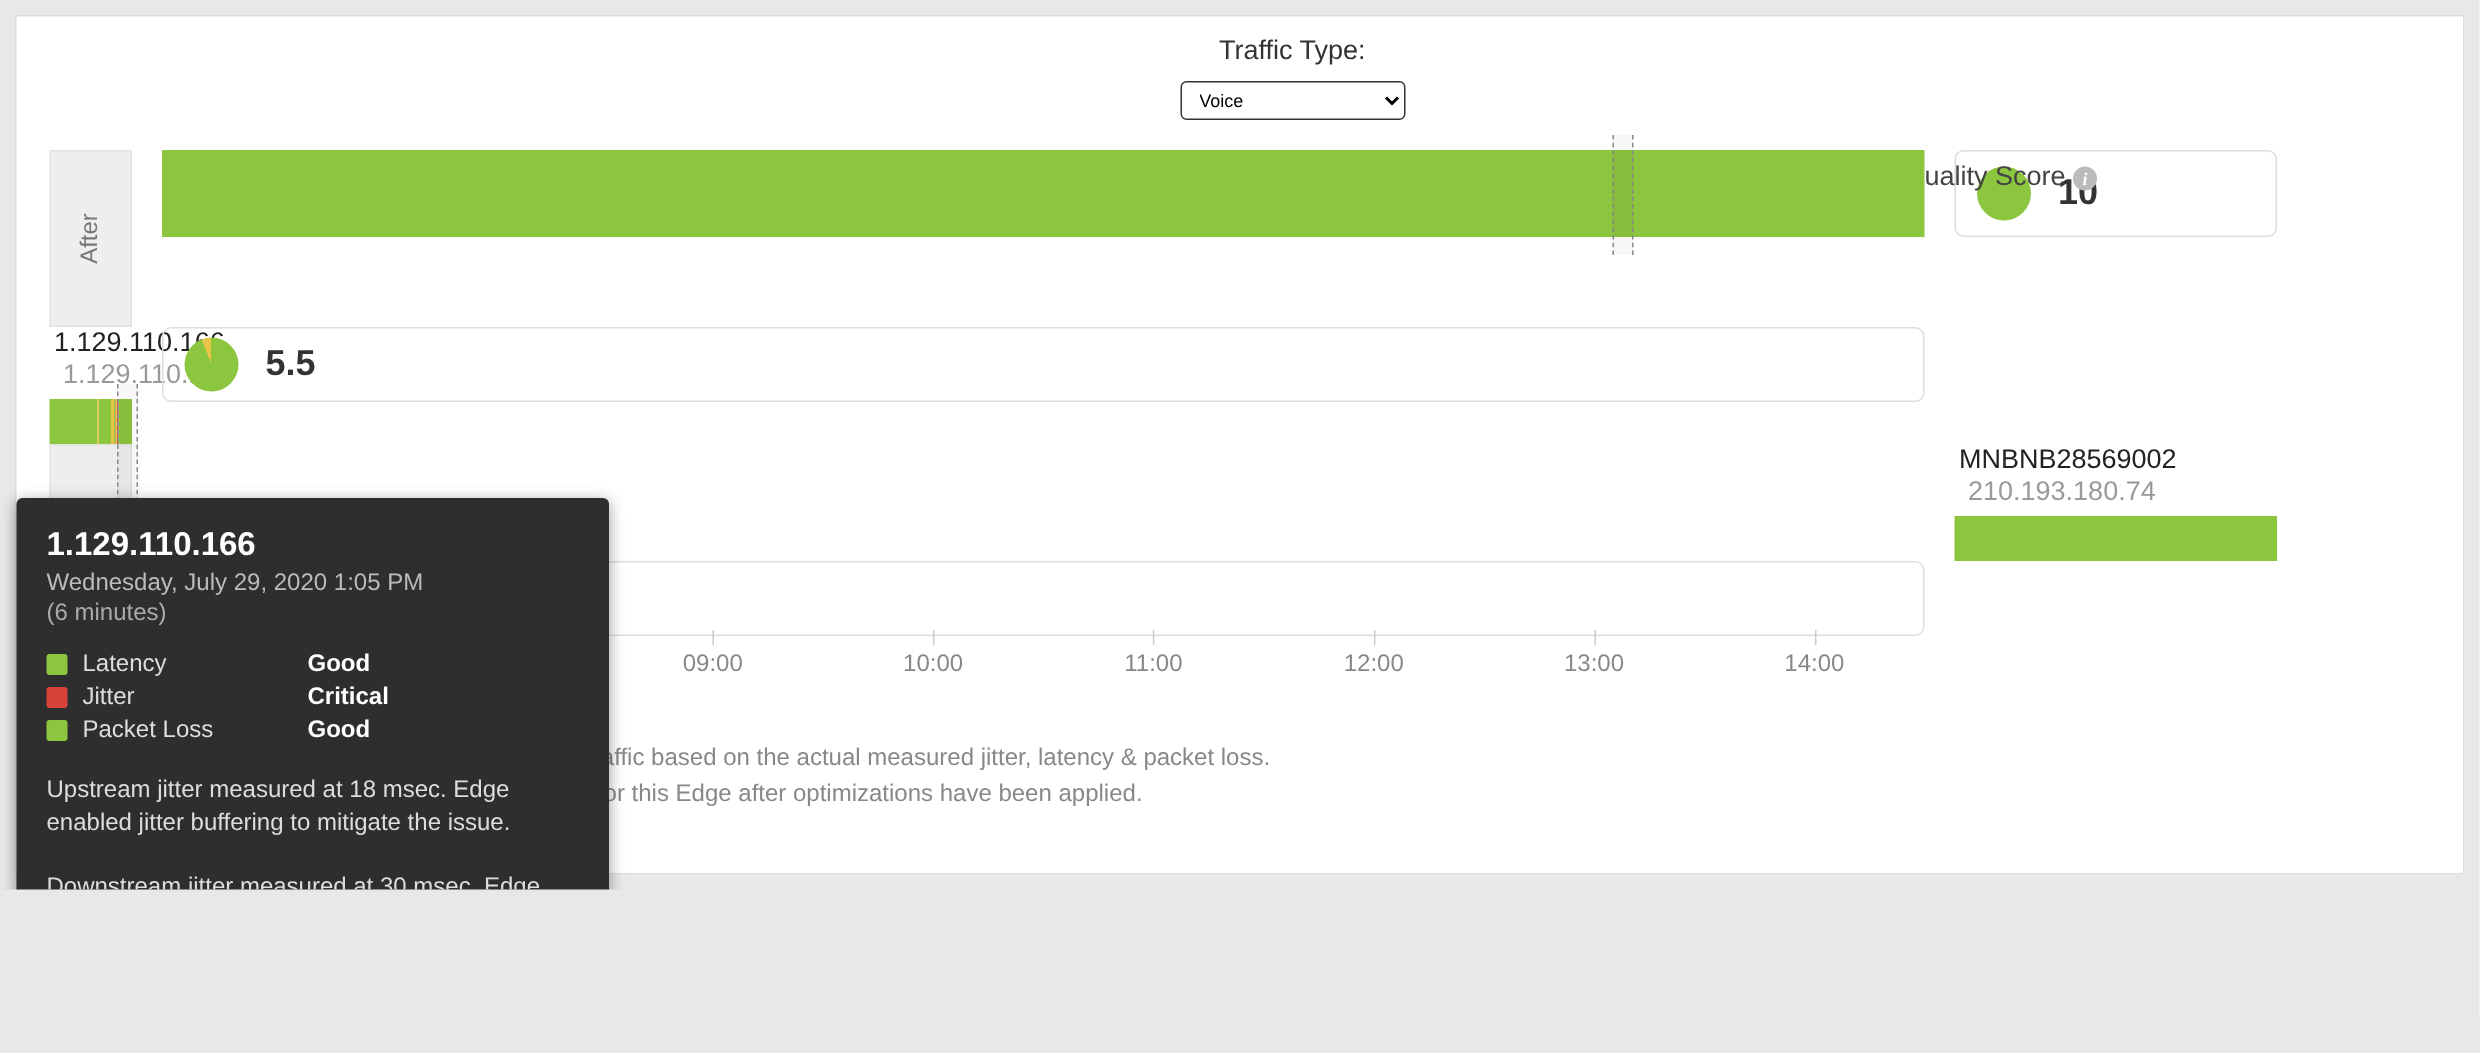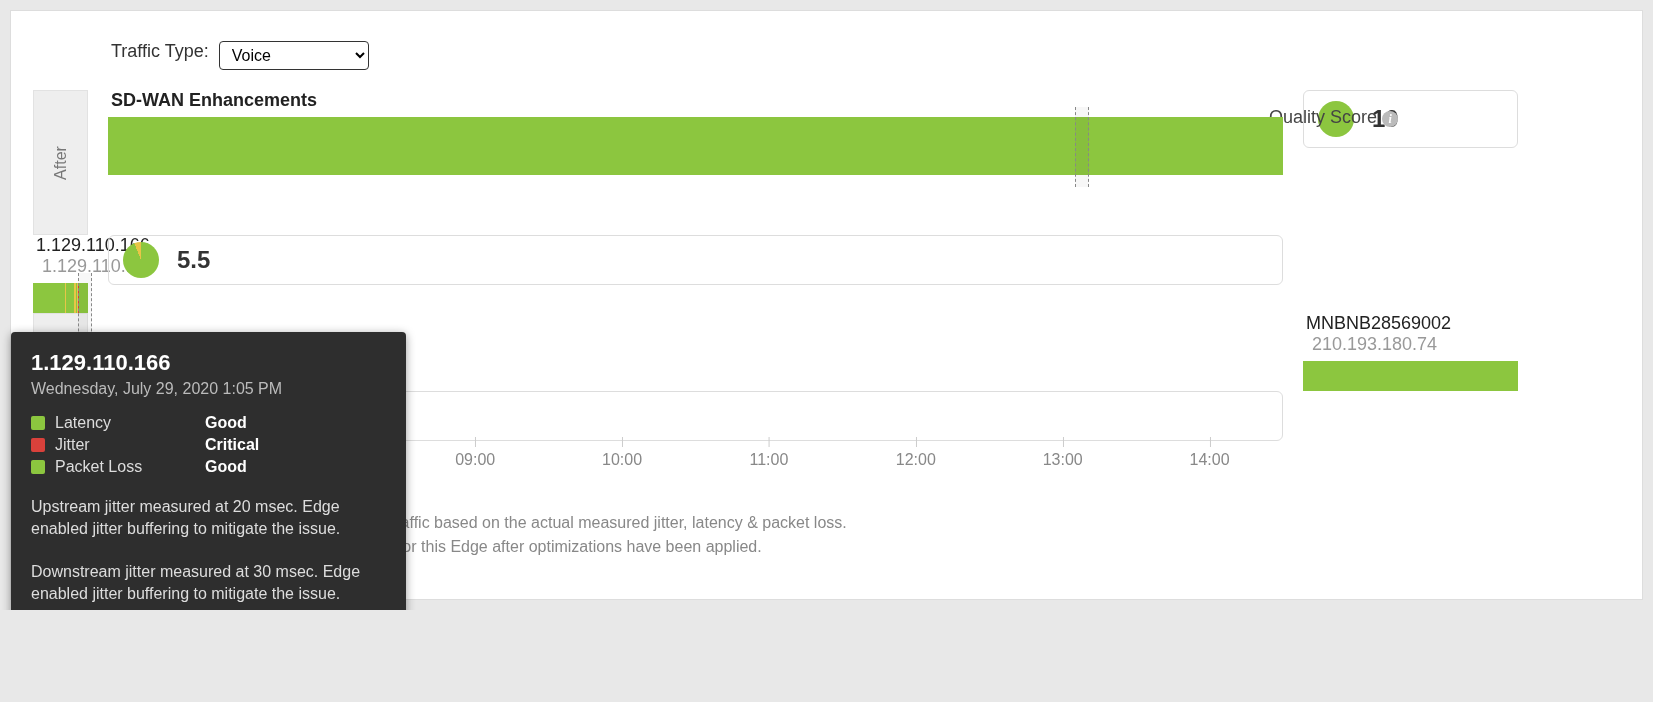--- a/index.html
+++ b/index.html
@@ -12,26 +12,28 @@
   }
   .card {
     margin: 10px;
     background: #fff;
     border: 1px solid #ddd;
     padding: 0 0 40px 0;
     position: relative;
   }
   .top-row {
     display: flex;
+    align-items: center;
     gap: 10px;
-    padding: 30px 30px 20px 100px;
+    padding: 12px 30px 20px 100px;
+    flex-direction: column;
   }
   .top-row label { font-size: 18px; color: #333; }
   .top-row select {
-    font-size: 16px;
+    font-size: 12px;
     padding: 4px 8px;
     width: 150px;
     border: 1px solid #333;
     border-radius: 4px;
     background: #fff;
   }
   .qs-header {
     position: absolute;
     top: 96px;
     left: 1258px;
@@ -195,21 +197,20 @@
     <span class="info">i</span>
   </div>
 
   <div class="grid">
 
     <div class="side-label" style="grid-row: 1 / 3;">
       <span>After</span>
     </div>
 
     <div class="lane">
-      <div class="lane-title bold">SD-WAN Enhancements</div>
       <div class="bar-wrap" id="bar-after">
           <div class="bar">
             <div class="seg good" style="width: 100%;"></div>
           </div>
         <div class="marker r1" id="marker-after" style="left: 82.2917%;"></div>
       </div>
     </div>
 
     <div class="score">
       <div class="pie" id="pie-after" style="background: conic-gradient(rgb(140, 198, 63) 0deg, rgb(140, 198, 63) 360deg, rgb(232, 197, 71) 360deg, rgb(232, 197, 71) 360deg);"></div>
@@ -289,34 +290,35 @@
       <div><b>Before:</b> <span>Displays the Link readiness for traffic based on the actual measured jitter, latency &amp; packet loss.</span></div>
       <div><b>After:</b> <span>Displays the quality of experience for this Edge after optimizations have been applied.</span></div>
     </div>
     <div></div>
 
   </div>
 
   <div class="tooltip" id="tooltip" style="left: 0px; top: 321px;">
     <div class="tt-title">1.129.110.166</div>
     <div class="tt-sub">Wednesday, July 29, 2020 1:05 PM</div>
+    <div class="tt-sub2">(6 minutes)</div>
     <div class="metrics" id="tt-metrics">
         <div class="mrow">
           <div class="swatch good"></div>
           <div class="mname">Latency</div>
           <div class="mval">Good</div>
         </div>
         <div class="mrow">
           <div class="swatch crit"></div>
           <div class="mname">Jitter</div>
           <div class="mval">Critical</div>
         </div>
         <div class="mrow">
           <div class="swatch good"></div>
           <div class="mname">Packet Loss</div>
           <div class="mval">Good</div>
         </div>
       </div>
-    <div class="msg">Upstream jitter measured at 20 msec. Edge enabled jitter buffering to mitigate the issue.</div>
+    <div class="msg">Upstream jitter measured at 18 msec. Edge enabled jitter buffering to mitigate the issue.</div>
     <div class="msg">Downstream jitter measured at 30 msec. Edge enabled jitter buffering to mitigate the issue.</div>
   </div>
 
 </div>
 
 </body></html>

